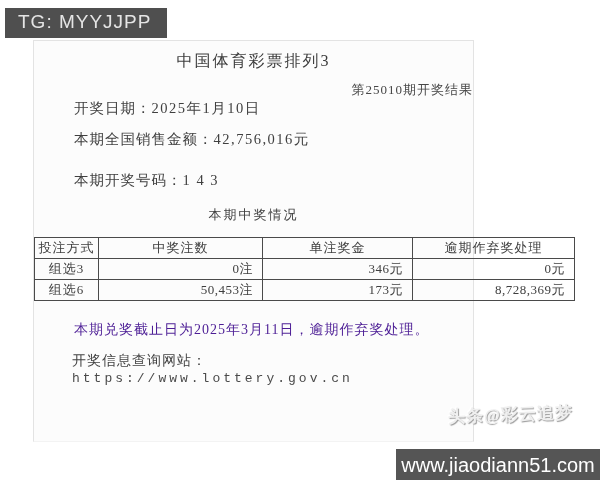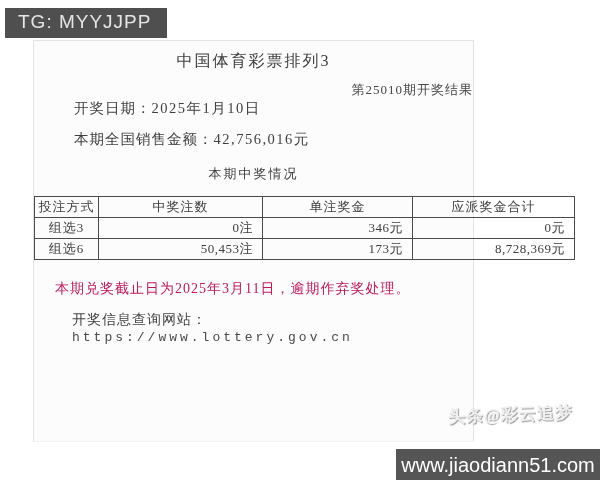--- a/index.html
+++ b/index.html
@@ -87,24 +87,24 @@
     padding: 0 9px 1px 2px;
     line-height: 19px;
     font-weight: normal;
     white-space: nowrap;
     overflow: hidden;
   }
   table.prize th { text-align: center; padding: 0 2px 1px 2px; letter-spacing: 1px; }
   table.prize td.method { text-align: center; padding: 0 2px 1px 2px; letter-spacing: 1px; }
   table.prize td.num { text-align: right; letter-spacing: 0.5px; }
   .deadline-note {
-    margin: 20px 0 0 21px;
+    margin: 20px 0 0 40px;
     font-size: 14px;
     letter-spacing: 1px;
-    color: #be185d;
+    color: #4c1d95;
   }
   .query-line {
     margin: 13px 0 0 38px;
     font-size: 14px;
     letter-spacing: 1px;
     color: #424242;
   }
   .query-line .url {
     font-family: "Liberation Mono", "DejaVu Sans Mono", monospace;
     font-size: 13px;
@@ -156,36 +156,39 @@
     <div class="doc-subtitle">第25010期开奖结果</div>
 
     <div class="info-line info-date">
       <span>开奖日期：</span><span class="val">2025年1月10日</span>
     </div>
 
     <div class="info-line info-sales">
       <span>本期全国销售金额：</span><span class="val">42,756,016元</span>
     </div>
 
+    <div class="info-line info-numbers">
+      <span>本期开奖号码：</span><span class="val numbers-val">1 4 3</span>
+    </div>
 
     <div class="table-title">本期中奖情况</div>
 
     <table class="prize">
       <colgroup>
         <col style="width:64px">
           <col style="width:164px">
           <col style="width:150px">
           <col style="width:162px">
       </colgroup>
       <thead>
         <tr>
           <th>投注方式</th>
           <th>中奖注数</th>
           <th>单注奖金</th>
-          <th>应派奖金合计</th>
+          <th>逾期作弃奖处理</th>
         </tr>
       </thead>
       <tbody>
         <tr>
           <td class="method">组选3</td>
           <td class="num">0注</td>
           <td class="num">346元</td>
           <td class="num">0元</td>
         </tr>
         <tr>

